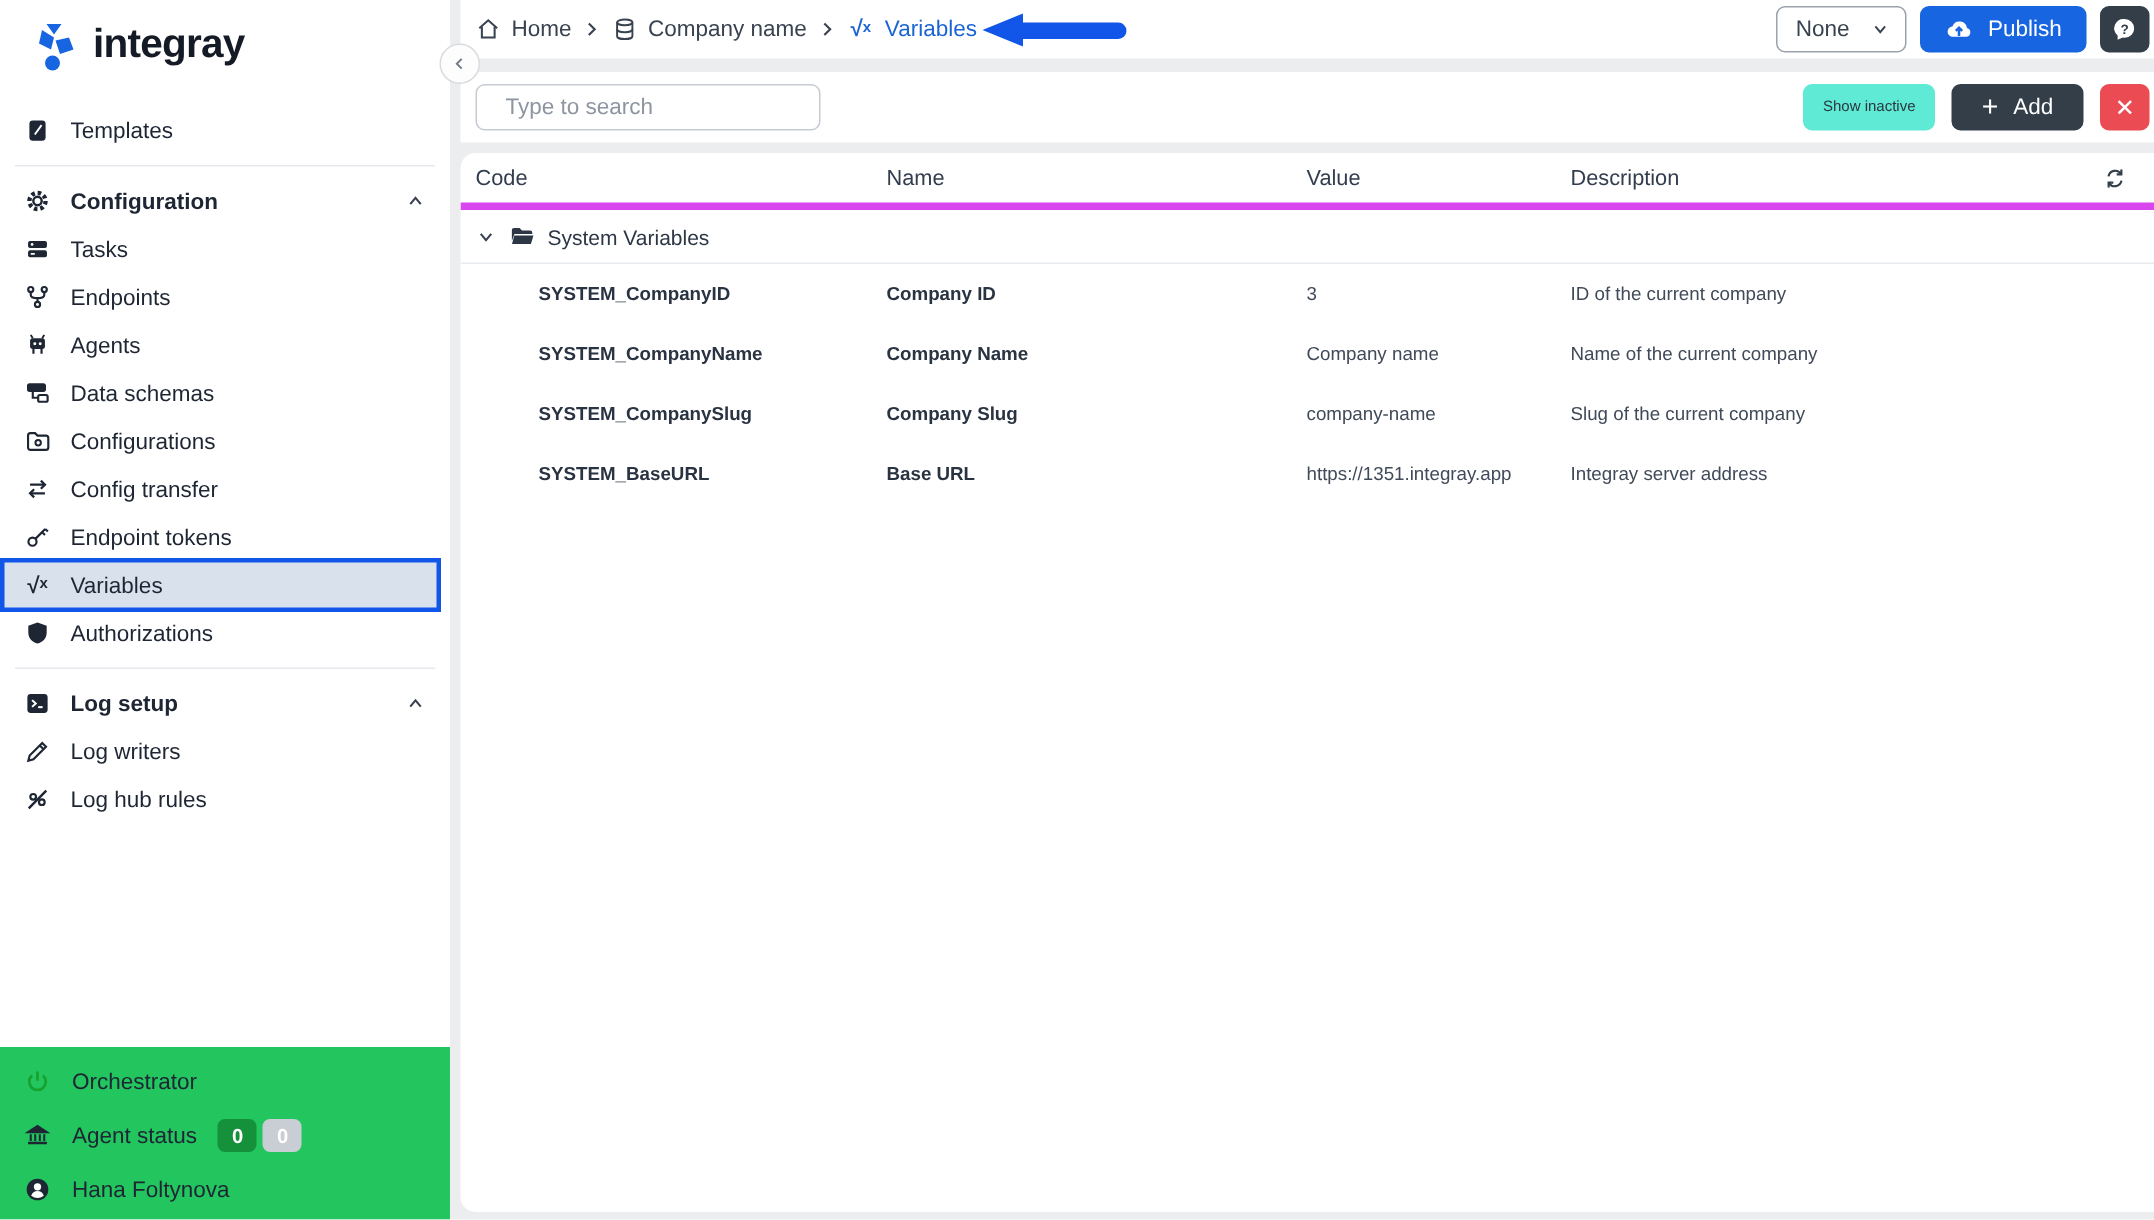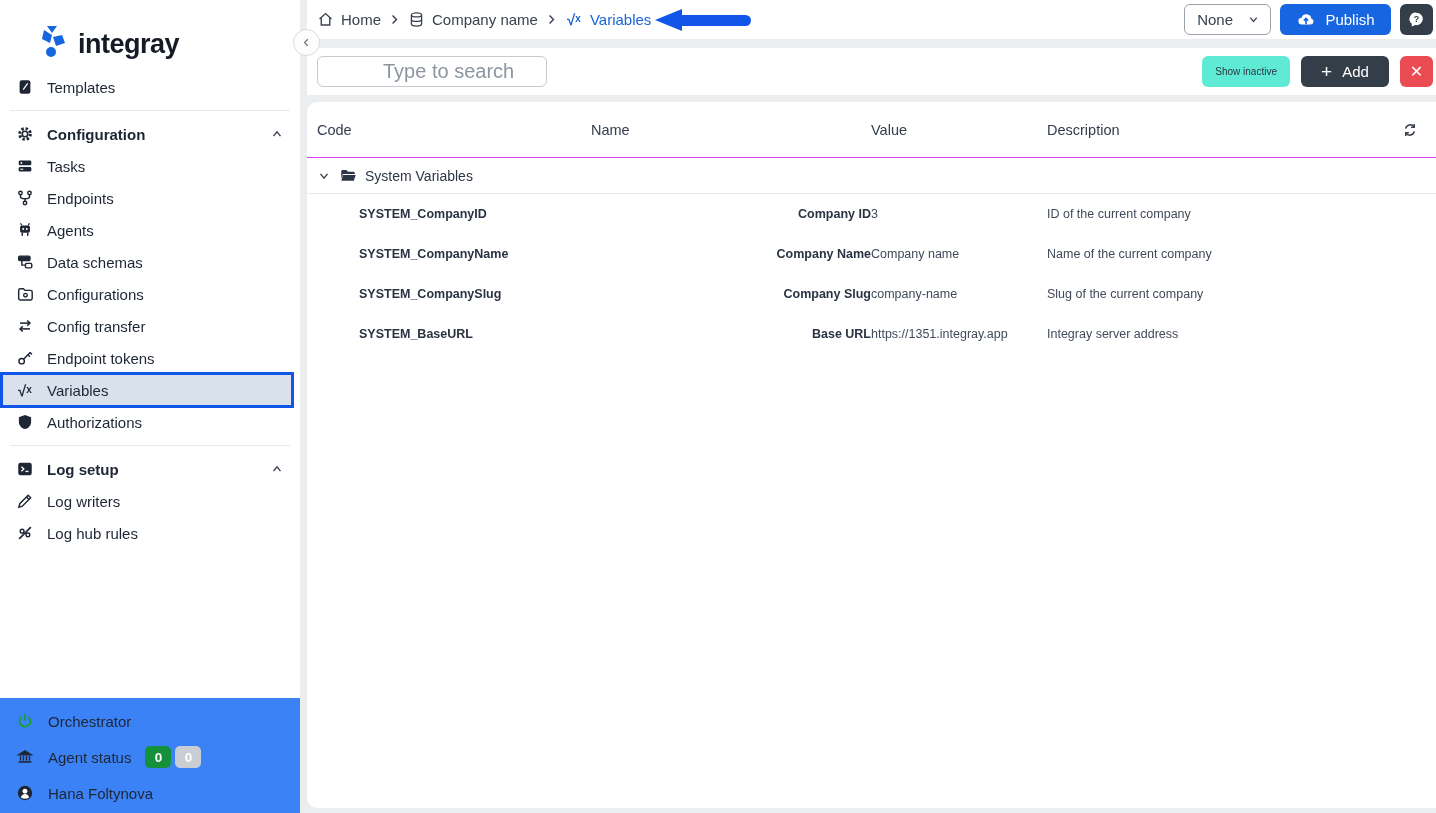--- a/index.html
+++ b/index.html
@@ -2,34 +2,34 @@
 <html><head>
 <meta charset="utf-8">
 <style>
   * { margin:0; padding:0; box-sizing:border-box; }
   html,body { width:1436px; height:813px; overflow:hidden; }
   body { font-family:"Liberation Sans","DejaVu Sans",sans-serif; background:#ebedef; color:#20293a; }
   .app { display:flex; width:1436px; height:813px; }
 
   
   .sidebar { width:300px; min-width:300px; background:#ffffff; position:relative; }
-  .logo { display:flex; align-items:flex-end; gap:8px; padding:14px 0 0 24px; height:60px;margin-left:16px; }
+  .logo { display:flex; align-items:flex-start; gap:8px; padding:14px 0 0 24px; height:60px; }
   .logo-text { font-size:27px; font-weight:700; color:#151b26; letter-spacing:-0.5px; }
   nav { padding-top:11px; }
   .nav-item, .nav-header { display:flex; align-items:center; height:32px; padding:0 16px; font-size:15px; color:#1e2634; cursor:pointer; }
   .nav-header { font-weight:700; }
   .nav-item .lbl, .nav-header .lbl { margin-left:13px; }
   .chev-right-auto { margin-left:auto; color:#39424f; display:flex; }
   .nav-divider { border:none; border-top:1px solid #e5e8ec; margin:7px 10px; }
   .nav-item.active { height:36px; margin:-2px 6px -2px 0; padding-left:13px; background:#d9e1ed; border:3px solid #1156e8; }
   .ic { width:18px; height:18px; flex:none; display:block; }
   .ic-wrap { width:18px; display:flex; justify-content:center; flex:none; }
   .sqrtx { font-size:15px; font-weight:700; color:#1e2634; width:18px; text-align:center; flex:none; line-height:1; }
   .sqrtx i { font-style:normal; font-size:10px; font-weight:700; vertical-align:3px; }
-  .sidebar-footer { position:absolute; left:0; right:0; bottom:0; height:115px; background:#3b82f6; padding-top:5px; }
+  .sidebar-footer { position:absolute; left:0; right:0; bottom:0; height:115px; background:#22c55e; padding-top:5px; }
   .foot-item { display:flex; align-items:center; height:36px; padding:0 16px; font-size:15px; color:#1e2634; cursor:pointer; }
   .foot-item .lbl { margin-left:14px; }
   .badges { display:flex; gap:4px; margin-left:14px; }
   .badge { min-width:26px; height:22px; border-radius:5px; display:flex; align-items:center; justify-content:center; font-size:13.5px; font-weight:700; color:#fff; }
   .badge.green { background:#15913b; }
   .badge.gray { background:#c9ced4; }
 
   
   .main { flex:1; display:flex; flex-direction:column; margin-left:7px; position:relative; }
   .collapse-btn { position:absolute; left:-14px; top:29px; width:27px; height:27px; border-radius:50%; background:#fdfdfd; border:1px solid #d8dbdf; display:flex; align-items:center; justify-content:center; color:#707a86; z-index:5; cursor:pointer; }
@@ -47,34 +47,34 @@
   .env-select { display:flex; align-items:center; gap:14px; border:1px solid #9aa2ac; border-radius:6px; height:31px; padding:0 10px 0 12px; font-size:15px; color:#39424f; background:#fff; cursor:pointer; }
   .btn { display:flex; align-items:center; justify-content:center; height:31px; border-radius:6px; font-size:15px; border:none; cursor:pointer; font-family:inherit; }
   .btn-publish { background:#1765e0; color:#fff; width:111px; gap:9px; font-weight:400; }
   .btn-help { background:#333e48; width:33px; color:#fff; }
   .btn-dark { background:#333e48; color:#fff; width:88px; gap:10px; }
   .btn-red { background:#eb4b53; width:33px; color:#fff; font-size:16px; font-weight:700; }
   .btn-ghost { background:#5eead4; color:#2c3642; padding:0 13px; font-size:10px; }
 
   .toolbar { margin-top:9px; height:47px; background:#ffffff; border-top-left-radius:10px; display:flex; align-items:center; padding:0 3px 0 10px; }
   .search-box { width:230px; height:31px; border:1px solid #c6cbd2; border-radius:6px; display:flex; align-items:center; padding:0 10px; gap:9px; color:#5b6470; background:#fff; }
-  .search-box input { border:none; outline:none; flex:1; font-size:20px; font-family:inherit; color:#0f766e; background:transparent;margin-left:46px; }
+  .search-box input { border:none; outline:none; flex:1; font-size:15px; font-family:inherit; color:#0f766e; background:transparent; }
   .search-box input::placeholder { color:#8d95a1; }
   .toolbar-right { margin-left:auto; display:flex; align-items:center; gap:11px; }
 
   .card { margin-top:7px; margin-bottom:5px; flex:1; background:#ffffff; border-radius:10px 0 0 10px; overflow:hidden; display:flex; flex-direction:column; }
   .tgrid { display:grid; grid-template-columns:284px 280px 176px auto 48px; align-items:center; }
-  .thead { height:56px; border-bottom:1px solid #d946ef; font-size:14.5px; color:#323d4d; font-weight:500; }
+  .thead { height:38px; border-bottom:5px solid #d946ef; font-size:14.5px; color:#323d4d; font-weight:500; }
   .thead .c1 { padding-left:10px; }
   .th-refresh { display:flex; justify-content:flex-end; padding-right:18px; color:#333e48; cursor:pointer; }
   .group-row { height:36px; border-bottom:1px solid #e7eaee; display:flex; align-items:center; padding-left:10px; gap:8px; font-size:14px; color:#2c3644; cursor:pointer; }
   .group-row .gchev { color:#39424f; display:flex; }
   .trow { height:40px; font-size:13px; color:#3f4856; cursor:pointer; }
   .trow .c1 { padding-left:52px; font-weight:700; color:#2a3342; font-size:12.5px; }
-  .trow .c2 { font-weight:700; color:#2a3342; font-size:12.5px;text-align:right; }
+  .trow .c2 { font-weight:700; color:#2a3342; font-size:12.5px; }
   .trow .c3, .trow .c4 { font-size:12.5px; color:#414a59; }
 </style>
 </head>
 <body>
 
 <div class="app">
 
   <aside class="sidebar">
     <div class="logo">
       <svg width="30" height="36" viewBox="0 0 30 36">

